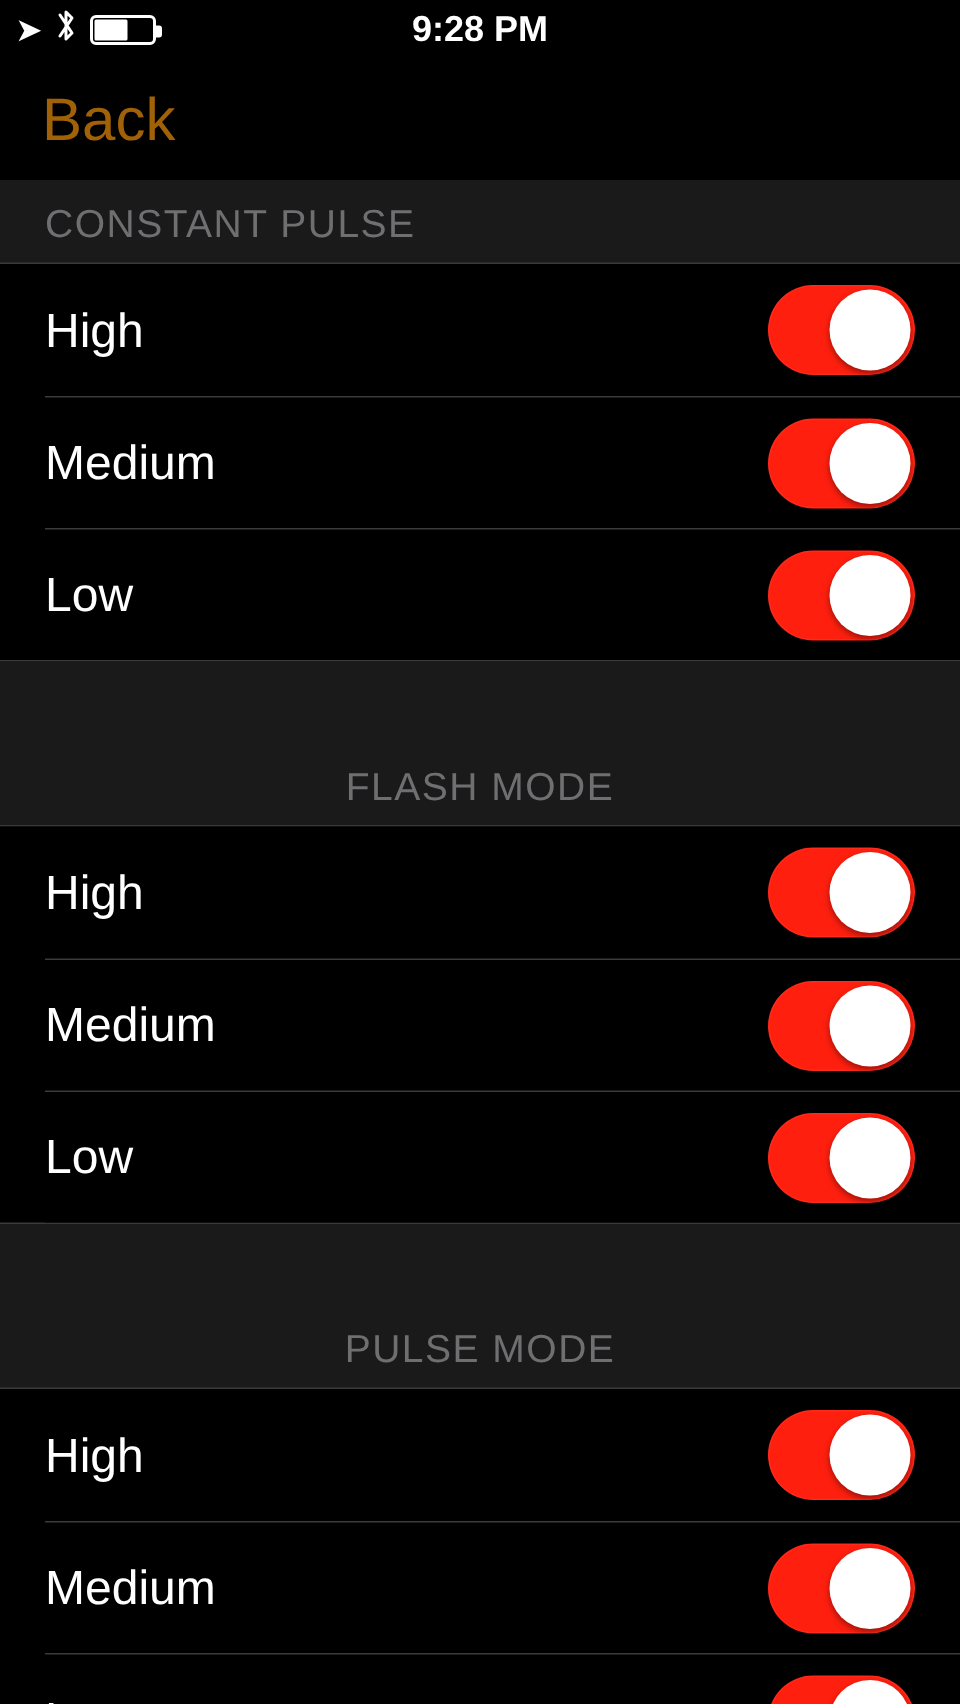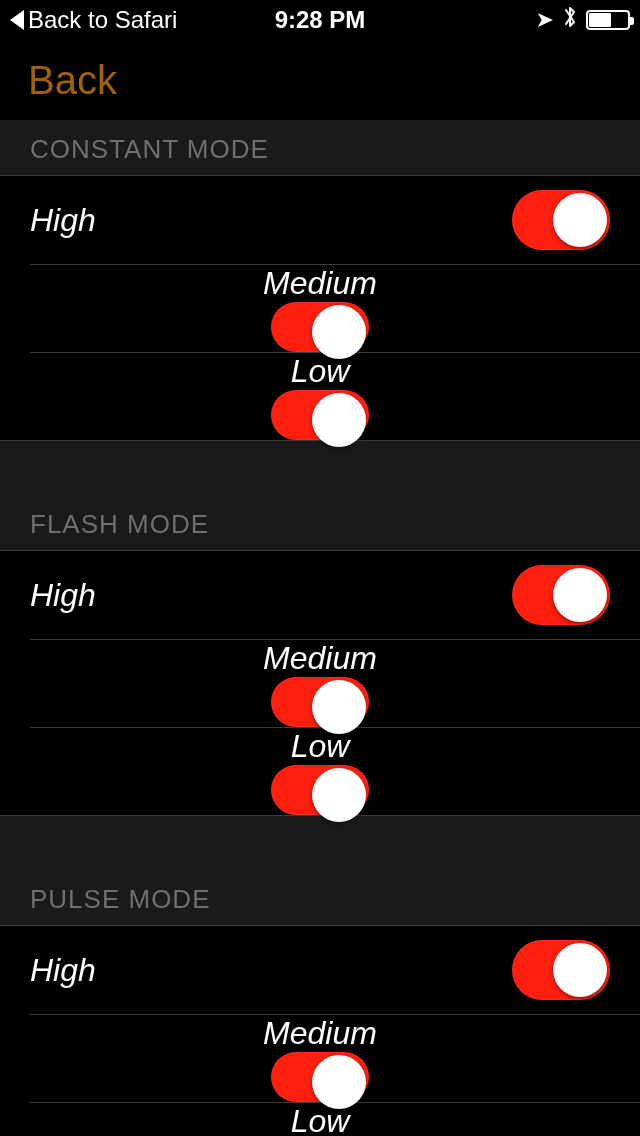--- a/index.html
+++ b/index.html
@@ -86,37 +86,37 @@
   .section-header {
     background: #1a1a1a;
     color: #6f6f72;
     font-size: 26px;
     letter-spacing: 1px;
     padding: 14px 30px 10px 30px;
     border-bottom: 1px solid #3a3a3c;
   }
   .section-header.tall {
     padding-top: 68px;
+    text-align: center;
   }
   .row {
     display: flex;
     align-items: center;
     justify-content: space-between;
     height: 88px;
     padding: 0 30px;
     background: #000;
   }
   .row + .row {
     border-top: 1px solid #3a3a3c;
     margin-left: 30px;
     padding-left: 0;
-    flex-direction: column;
   }
   .row + .row .row-label { margin-left: 0; }
-  .rows-wrap { border-bottom: 1px solid #3a3a3c; font-style: italic; }
+  .rows-wrap { border-bottom: 1px solid #3a3a3c; }
   .row-label {
     font-size: 32px;
     font-weight: 400;
   }
   
   .toggle {
     position: relative;
     width: 98px;
     height: 60px;
     border-radius: 30px;
@@ -131,24 +131,20 @@
     height: 54px;
     border-radius: 50%;
     background: #fff;
     box-shadow: 0 2px 4px rgba(0,0,0,0.4);
   }
 </style>
 </head>
 <body>
 
 <div class="status-bar">
-  <div class="status-left">
-    <span class="tri"></span>
-    <span>Back to Safari</span>
-  </div>
   <div class="status-center">9:28 PM</div>
   <div class="status-right">
     <span style="font-size:22px;">➤</span>
     <span>
       <svg width="16" height="26" viewBox="0 0 16 26">
         <path d="M4 6 L12 18 L8 22 L8 4 L12 8 L4 20" stroke="#fff" stroke-width="2" fill="none" stroke-linejoin="round" stroke-linecap="round"></path>
       </svg>
     </span>
     <span class="battery">
         <span class="fill"></span>
@@ -156,21 +152,21 @@
   </div>
 </div>
 
 <div class="nav-bar">
   <div class="nav-back">
     <span>Back</span>
   </div>
 </div>
 
 <div class="section-header">
-  <span>CONSTANT MODE</span>
+  <span>CONSTANT PULSE</span>
 </div>
 <div class="rows-wrap">
   <div class="row">
     <span class="row-label">High</span>
     <span class="toggle">
         <span class="knob"></span>
       </span>
   </div>
   <div class="row">
     <span class="row-label">Medium</span>

